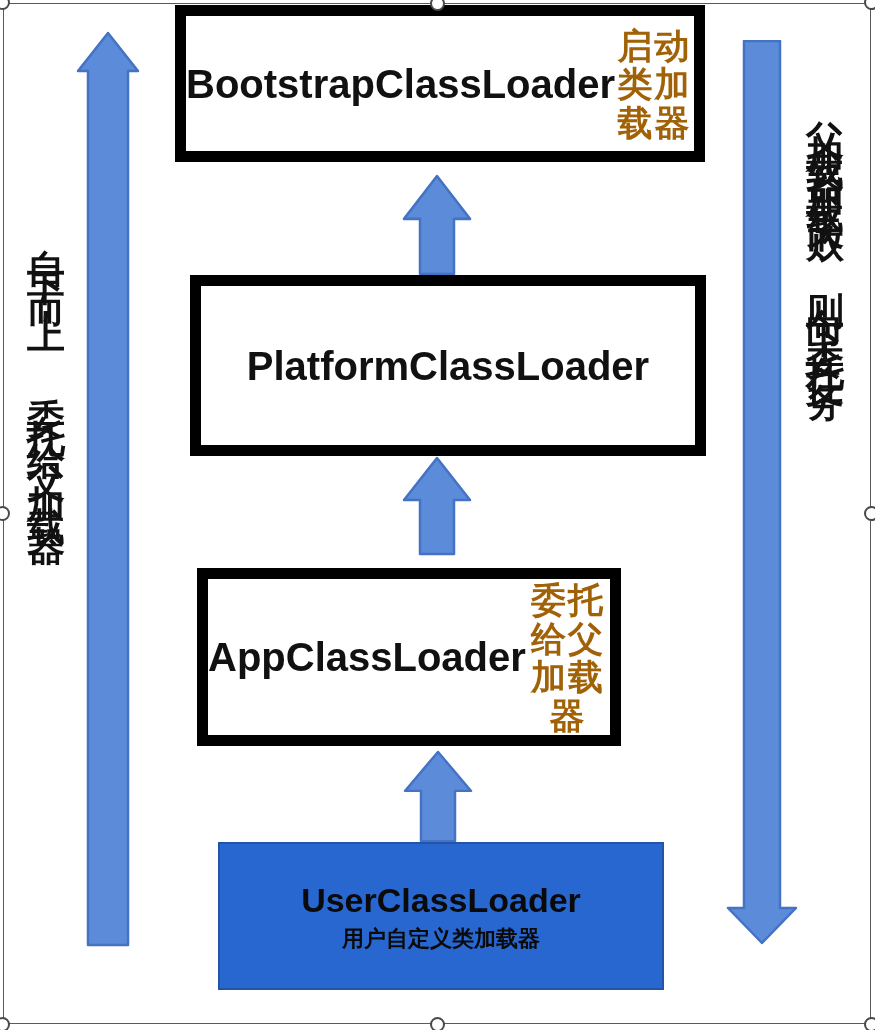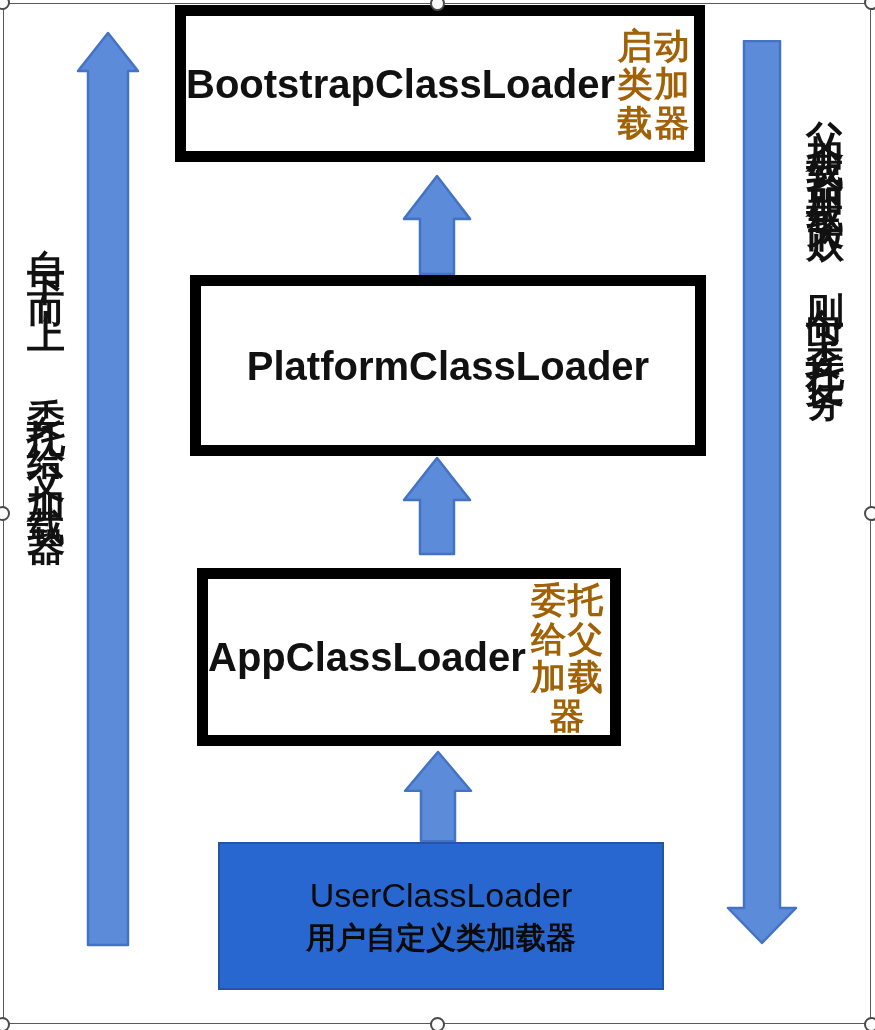--- a/index.html
+++ b/index.html
@@ -73,26 +73,26 @@
     box-sizing: border-box;
     display: flex;
     flex-direction: column;
     align-items: center;
     justify-content: center;
     text-align: center;
     z-index: 5;
   }
   .box-user .user-title {
     font-size: 34px;
-    font-weight: normal;
+    font-weight: bold;
     color: #0a0a0a;
     line-height: 1.15;
   }
   .box-user .user-sub {
-    font-size: 30px;
+    font-size: 22px;
     font-weight: bold;
     color: #0a0a0a;
     margin-top: 6px;
     line-height: 1.15;
   }
 
   
   .arrow { position: absolute; z-index: 4; }
   .arrow svg { display: block; width: 100%; height: 100%; }
 

